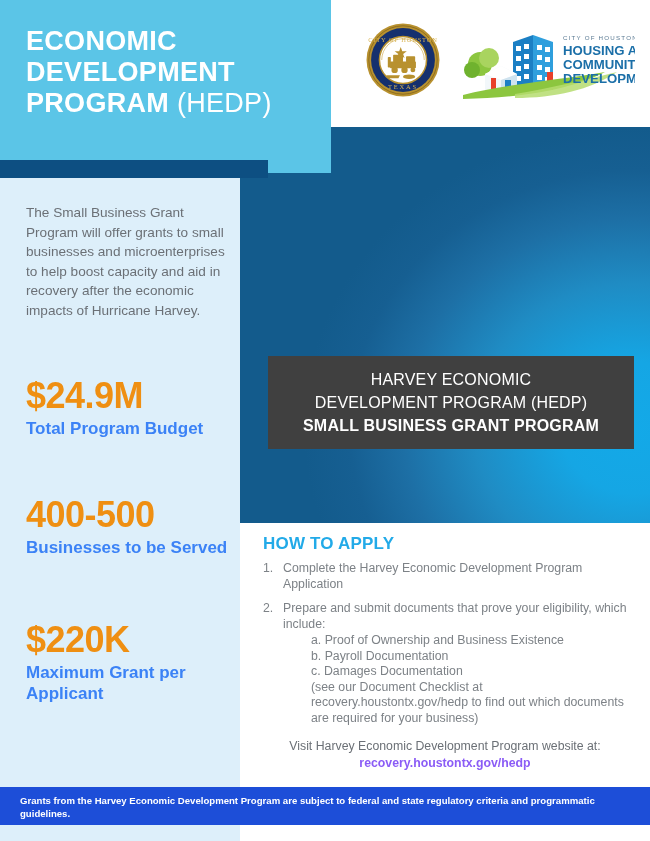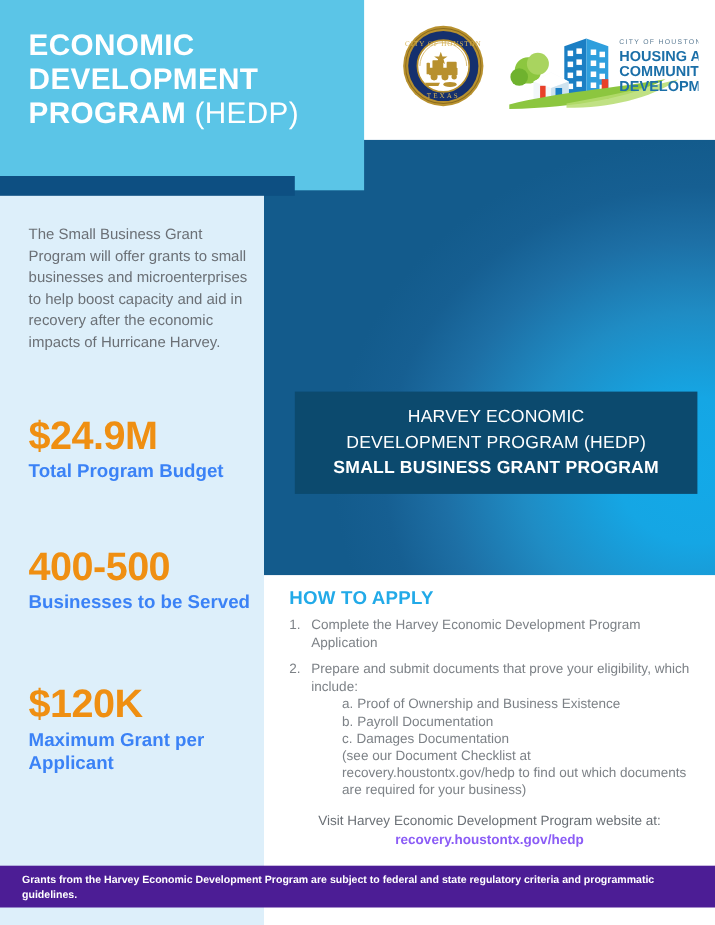--- a/index.html
+++ b/index.html
@@ -69,21 +69,21 @@
   .stat .lbl{
     color:#3b82f6;font-weight:bold;font-size:17px;line-height:21px;margin-top:2px;
   }
   #stat0{top:376px;}
   #stat1{top:495px;}
   #stat2{top:620px;}
 
   
   .orange-banner{
     position:absolute;left:268px;top:356px;width:366px;height:93px;
-    background:#0c4a6e;
+    background:#404040;
     display:flex;flex-direction:column;align-items:center;justify-content:center;
     text-align:center;color:#ffffff;
   }
   .orange-banner .ln{font-size:16px;line-height:23px;font-weight:300;letter-spacing:0.2px;}
   .orange-banner .strong{font-size:16px;line-height:23px;font-weight:bold;letter-spacing:0.2px;}
 
   
   .apply-head{
     position:absolute;left:263px;top:534px;
     color:#22aae8;font-size:17px;font-weight:bold;letter-spacing:0.2px;
@@ -97,21 +97,21 @@
 
   .visit{
     position:absolute;left:240px;top:738px;width:410px;text-align:center;
     color:#6b7076;font-size:12.3px;line-height:17px;
   }
   .visit .url{color:#8b5cf6;font-weight:bold;display:block;}
 
   
   .footer{
     position:absolute;left:0px;top:787px;width:650px;height:38px;
-    background:#4c1d95;
+    background:#1d4ed8;
   }
   .footer .ftxt{
     position:absolute;left:20px;top:7px;width:610px;
     color:#ffffff;font-size:9.6px;line-height:13px;font-weight:bold;
   }
 </style>
 </head>
 <body>
 
 <div id="poster">
@@ -204,21 +204,21 @@
 
   <div class="stat" id="stat0">
     <div class="num">$24.9M</div>
     <div class="lbl">Total Program Budget</div>
   </div>
   <div class="stat" id="stat1">
     <div class="num">400-500</div>
     <div class="lbl">Businesses to be Served</div>
   </div>
   <div class="stat" id="stat2">
-    <div class="num">$120K</div>
+    <div class="num">$220K</div>
     <div class="lbl">Maximum Grant per Applicant</div>
   </div>
 
   <div class="orange-banner">
     <div class="ln">HARVEY ECONOMIC</div>
     <div class="ln">DEVELOPMENT PROGRAM (HEDP)</div>
     <div class="strong">SMALL BUSINESS GRANT PROGRAM</div>
   </div>
 
   <div class="apply-head">HOW TO APPLY</div>

